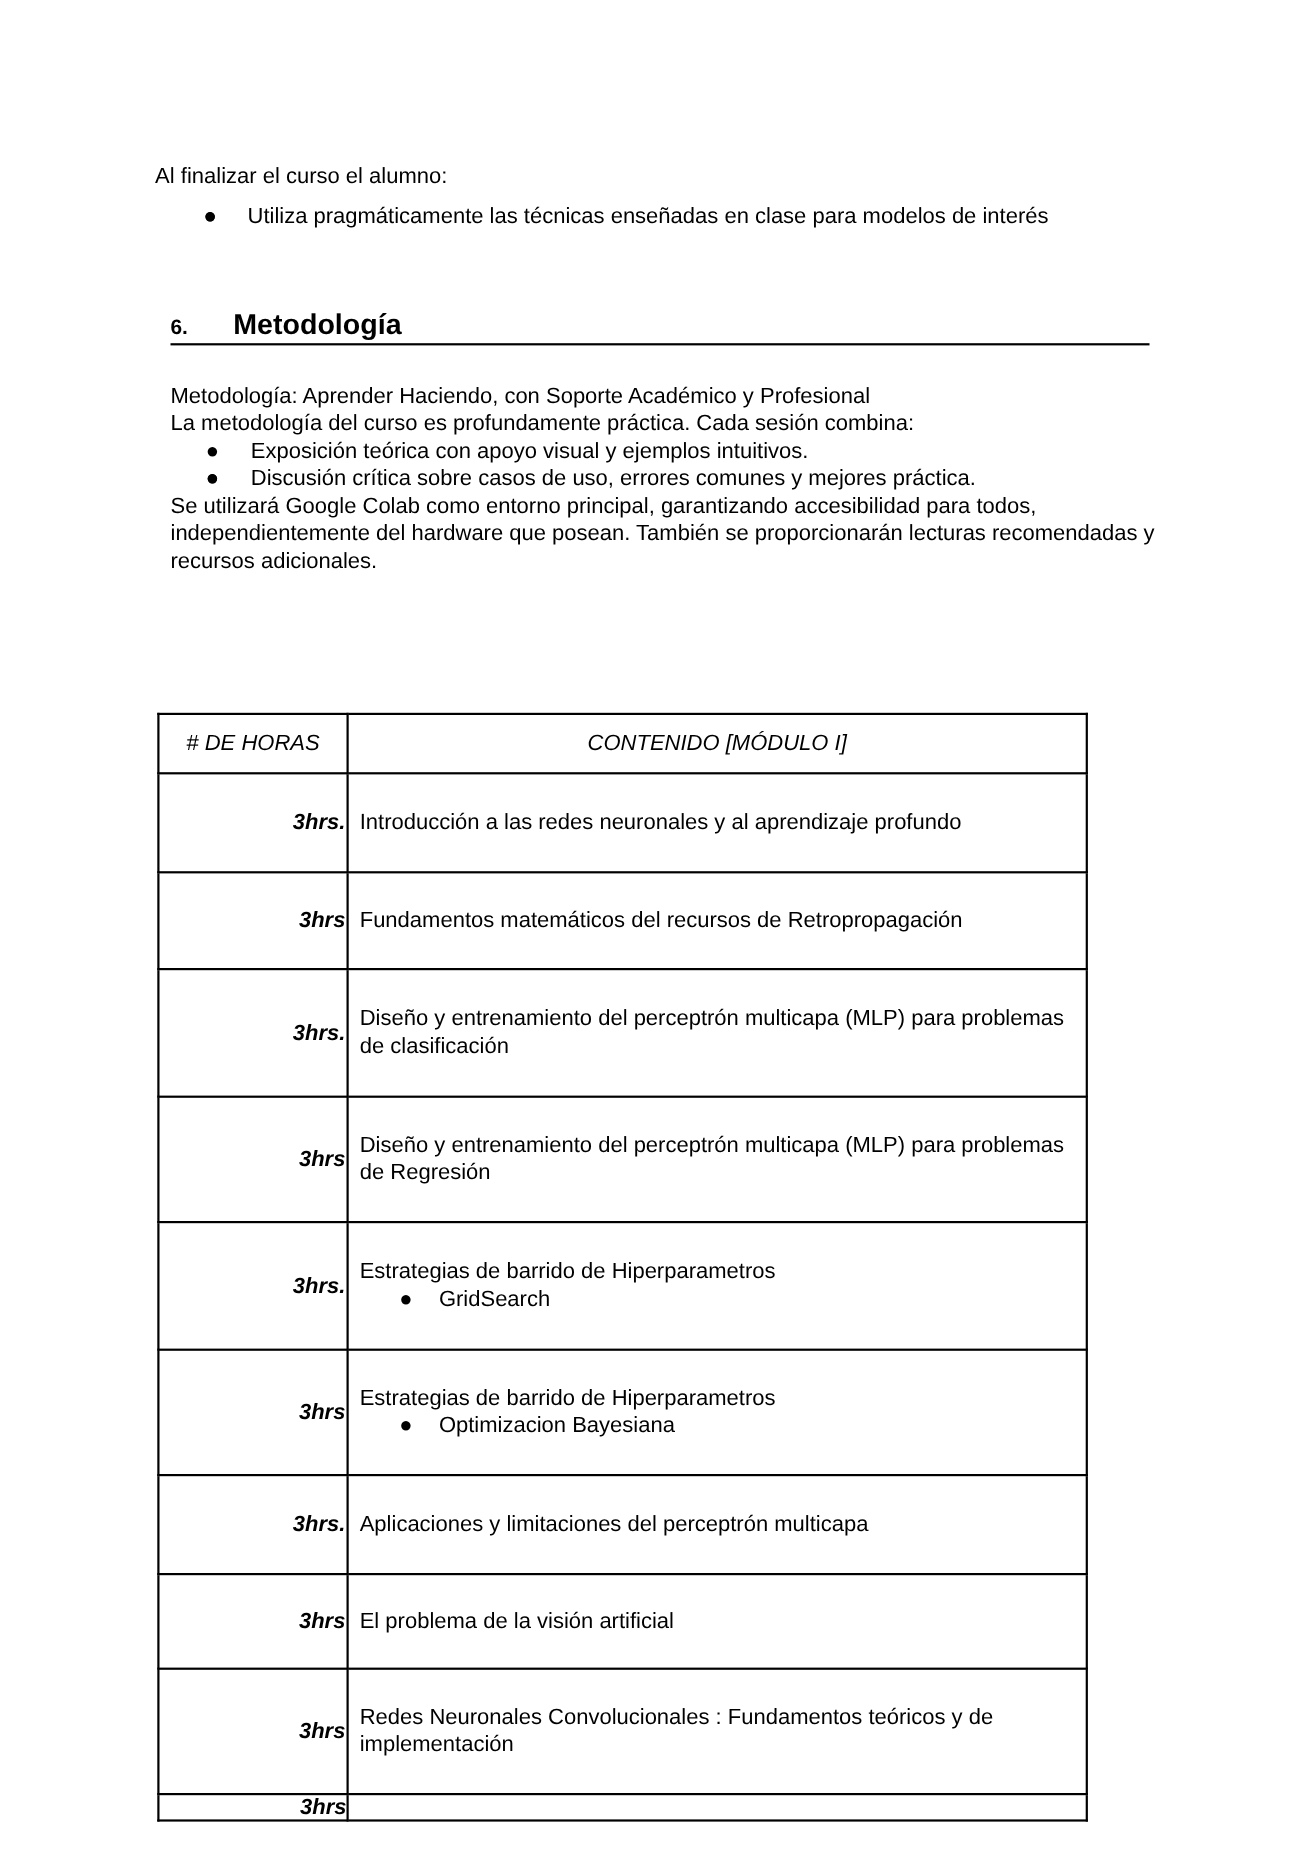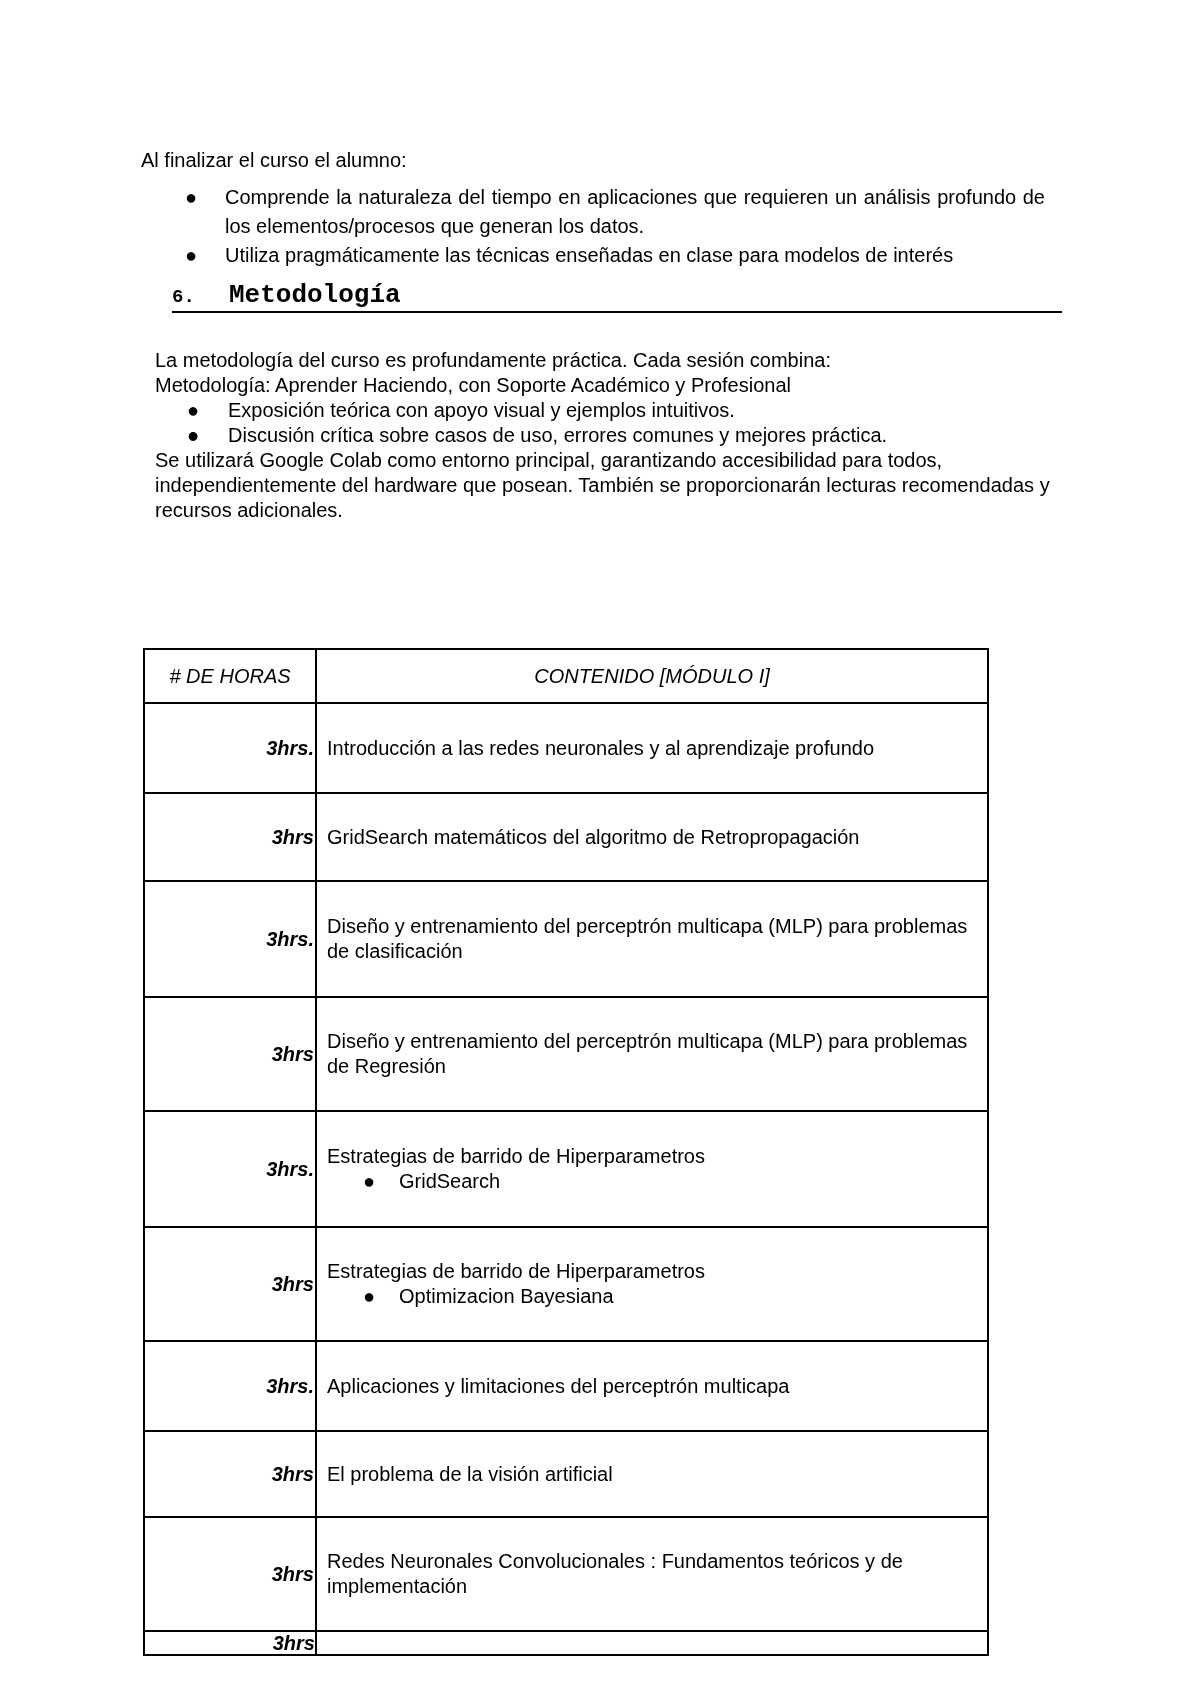--- a/index.html
+++ b/index.html
@@ -5,21 +5,21 @@
     html, body { margin: 0; padding: 0; background: #ffffff; }
     body { width: 1192px; height: 1684px; position: relative; overflow: hidden;
            font-family: "Liberation Sans", sans-serif; color: #000; }
     .page { position: absolute; left: 0; top: 0; width: 1192px; height: 1684px; }
 
     .intro { position: absolute; left: 141px; top: 147px; font-size: 20px; line-height: 26px; }
     .outcomes { position: absolute; left: 185px; top: 183px; width: 860px; margin: 0; padding: 0; list-style: none; }
     .outcomes li { position: relative; padding-left: 40px; font-size: 20px; line-height: 29px; text-align: justify; }
     .outcomes li .bullet { position: absolute; left: 0; top: 0; }
 
-    .section-heading { position: absolute; left: 172px; font-weight: bold; font-family: Liberation Mono, monospace; }
+    .section-heading { position: absolute; left: 155px; font-weight: bold; }
     .section-heading .num { display: inline-block; width: 57px; font-size: 19px; }
     .section-heading .title { font-size: 26px; }
     .h6 { top: 280px; width: 890px; border-bottom: 2px solid #000; padding-bottom: 1px; }
     .h7 { top: 583px; }
 
     .method { position: absolute; left: 155px; top: 348px; width: 900px; font-size: 20px; line-height: 25px; }
     .method p { margin: 0; }
     .method ul { margin: 0; padding: 0; list-style: none; }
     .method ul li { position: relative; padding-left: 73px; }
     .method ul li .bullet { position: absolute; left: 32px; top: 0; }
@@ -46,35 +46,34 @@
   </style>
 </head>
 <body>
 
 <div class="page">
 
   <div class="intro">Al finalizar el curso el alumno:</div>
   <ul class="outcomes">
     <li>
       <span class="bullet">●</span>
-      <span>Comprende la naturaleza del tiempo en aplicaciones que requieren un análisis profundo de los elementos/procesos que generan los datos.</span>
     </li>
     <li>
       <span class="bullet">●</span>
       <span>Utiliza pragmáticamente las técnicas enseñadas en clase para modelos de interés</span>
     </li>
   </ul>
 
   <div class="section-heading h6">
     <span class="num">6.</span><span class="title">Metodología</span>
   </div>
 
   <div class="method">
+    <p>Metodología: Aprender Haciendo, con Soporte Académico y Profesional</p>
     <p>La metodología del curso es profundamente práctica. Cada sesión combina:</p>
-    <p>Metodología: Aprender Haciendo, con Soporte Académico y Profesional</p>
     <ul>
       <li><span class="bullet">●</span><span>Exposición teórica con apoyo visual y ejemplos intuitivos.</span></li>
       <li><span class="bullet">●</span></li>
       <li><span class="bullet">●</span><span>Discusión crítica sobre casos de uso, errores comunes y mejores práctica.</span></li>
     </ul>
     <p>Se utilizará Google Colab como entorno principal, garantizando accesibilidad para todos, independientemente del hardware que posean. También se proporcionarán lecturas recomendadas y recursos adicionales.</p>
   </div>
 
 
   <table class="content">
@@ -84,21 +83,21 @@
         <th>CONTENIDO [MÓDULO I]</th>
       </tr>
     </thead>
     <tbody>
       <tr class="r1">
         <td class="hours">3hrs.</td>
         <td class="topic">Introducción a las redes neuronales y al aprendizaje profundo</td>
       </tr>
       <tr class="r2">
         <td class="hours">3hrs</td>
-        <td class="topic">GridSearch matemáticos del algoritmo de Retropropagación</td>
+        <td class="topic">Fundamentos matemáticos del recursos de Retropropagación</td>
       </tr>
       <tr class="r3">
         <td class="hours">3hrs.</td>
         <td class="topic">Diseño y entrenamiento del perceptrón multicapa (MLP) para problemas de clasificación</td>
       </tr>
       <tr class="r4">
         <td class="hours">3hrs</td>
         <td class="topic">Diseño y entrenamiento del perceptrón multicapa (MLP) para problemas de Regresión</td>
       </tr>
       <tr class="r5">

